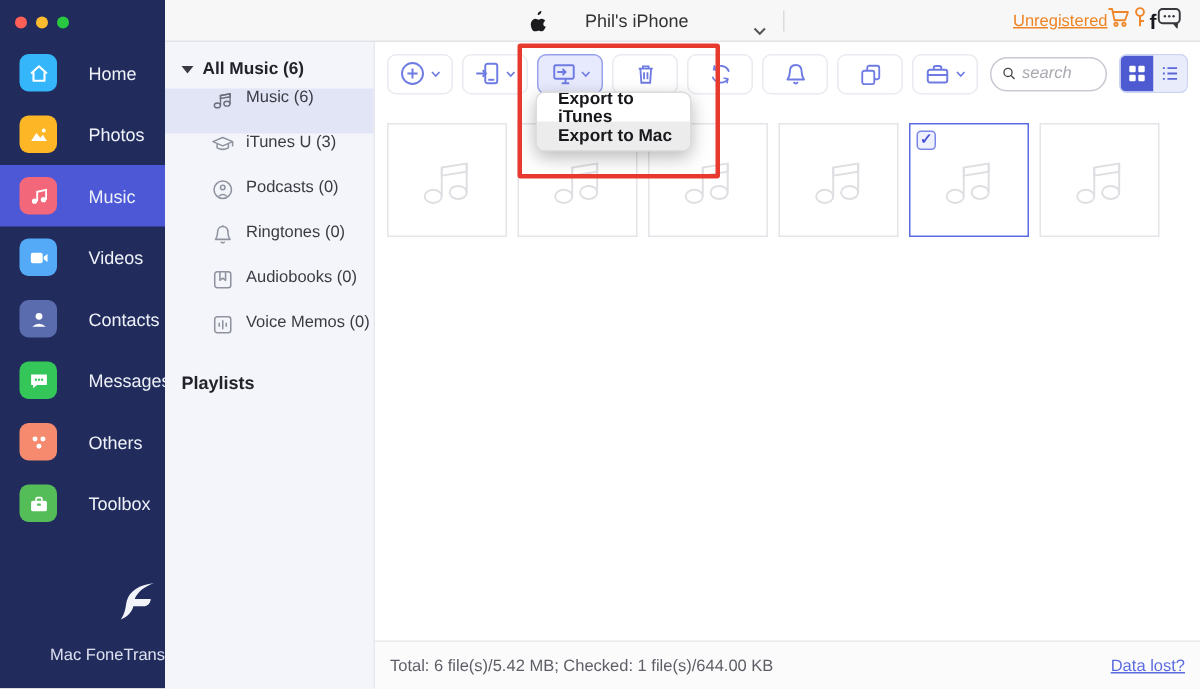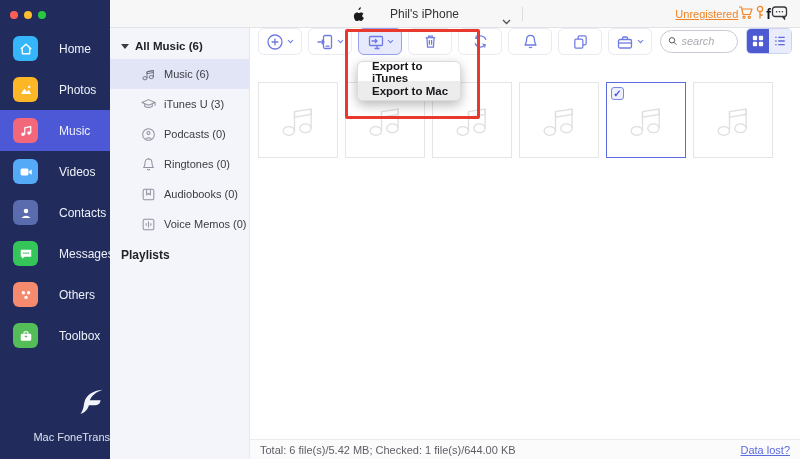--- a/index.html
+++ b/index.html
@@ -33,30 +33,30 @@
   .unregistered { font-size:11px; color:#ef8424; text-decoration:underline; cursor:pointer; }
   .fb-f { font-size:14px; font-weight:bold; color:#16181d; line-height:1; cursor:pointer; }
 
   .body { flex:1; display:flex; min-height:0; }
 
   
   .panel { width:140px; flex-shrink:0; background:#f4f5fa; border-right:1px solid #e7e7ee; padding-top:5px; }
   .panel-header { height:26px; display:flex; align-items:center; padding-left:11px; gap:6px;
                   font-size:11.5px; font-weight:bold; color:#22222b; cursor:pointer; }
   .tri-down { width:0; height:0; border-left:4px solid transparent; border-right:4px solid transparent; border-top:5px solid #3a3a44; }
-  .panel-item { height:30px; display:flex; align-items:center; padding-left:31px; gap:8px;
+  .panel-item { height:30px; display:flex; padding-left:31px; gap:8px;
                 font-size:11px; color:#3b3b44; cursor:pointer; }
   .panel-item.active { background:#e2e5f6; }
   .panel-item svg { flex-shrink:0; }
   .panel-section { height:30px; display:flex; align-items:center; padding-left:11px; margin-top:1px;
                    font-size:12px; font-weight:bold; color:#22222b; }
 
   
   .main { flex:1; display:flex; flex-direction:column; min-width:0; background:#fff; position:relative; }
-  .toolbar { height:42px; flex-shrink:0; display:flex; align-items:flex-start; padding:0 8px; gap:6px; }
+  .toolbar { height:42px; flex-shrink:0; display:flex; align-items:center; padding:0 8px; gap:6px; }
   .tbtn { height:27px; min-width:44px; padding:0 7px; background:#fff; border:1px solid #eaeaf1; border-radius:6px;
           display:flex; align-items:center; justify-content:center; gap:3px; cursor:pointer; color:#6e7be2; }
   .tbtn.active { background:#e7eafc; border-color:#98a1ec; }
   .toolbar-right { margin-left:auto; display:flex; align-items:center; gap:8px; }
   .search { width:78px; height:23px; border:1px solid #c9c9d3; border-radius:12px; background:#fff;
             display:flex; align-items:center; padding:0 7px; gap:4px; }
   .search input { border:none; outline:none; width:100%; background:transparent; font-size:11px; color:#555;
                   font-family:"Liberation Sans", sans-serif; }
   .search input::placeholder { font-style:italic; color:#a9a9b2; }
   .view-toggle { display:flex; border:1px solid #ccd3f2; border-radius:5px; overflow:hidden; }
@@ -65,21 +65,21 @@
 
   .content { flex:1; position:relative; padding:12px 0 0 8px; }
   .tiles { display:flex; gap:7px; }
   .tile { width:80px; height:76px; border:1px solid #e4e4e9; background:#fff; position:relative;
           display:flex; align-items:center; justify-content:center; cursor:pointer; }
   .tile.checked { border-color:#5b6be0; }
   .tile-check { position:absolute; top:4px; left:4px; width:13px; height:13px; border:1px solid #7b87e8;
                 border-radius:3px; background:#eef0fd; color:#4450d8; font-size:10px; line-height:11px;
                 text-align:center; font-weight:bold; }
 
-  .statusbar { height:20px; flex-shrink:0; border-top:1px solid #ebebef; background:#fbfbfc;
+  .statusbar { height:32px; flex-shrink:0; border-top:1px solid #ebebef; background:#fbfbfc;
                display:flex; align-items:center; padding:6px 10px; font-size:11px; color:#5e5e66; }
   .data-lost { margin-left:auto; color:#5b6be0; text-decoration:underline; font-size:11px; cursor:pointer; }
 
   
   .export-menu { position:absolute; left:357px; top:61px; width:104px; z-index:5; background:#fff;
                  border:1px solid #dcdcdc; border-radius:6px; overflow:hidden;
                  box-shadow:0 4px 12px rgba(0,0,0,.28); }
   .menu-item { height:19px; display:flex; align-items:center; padding-left:14px; font-size:11.5px;
                font-weight:600; color:#18181c; cursor:pointer; }
   .menu-item.hovered { background:#ececec; }

